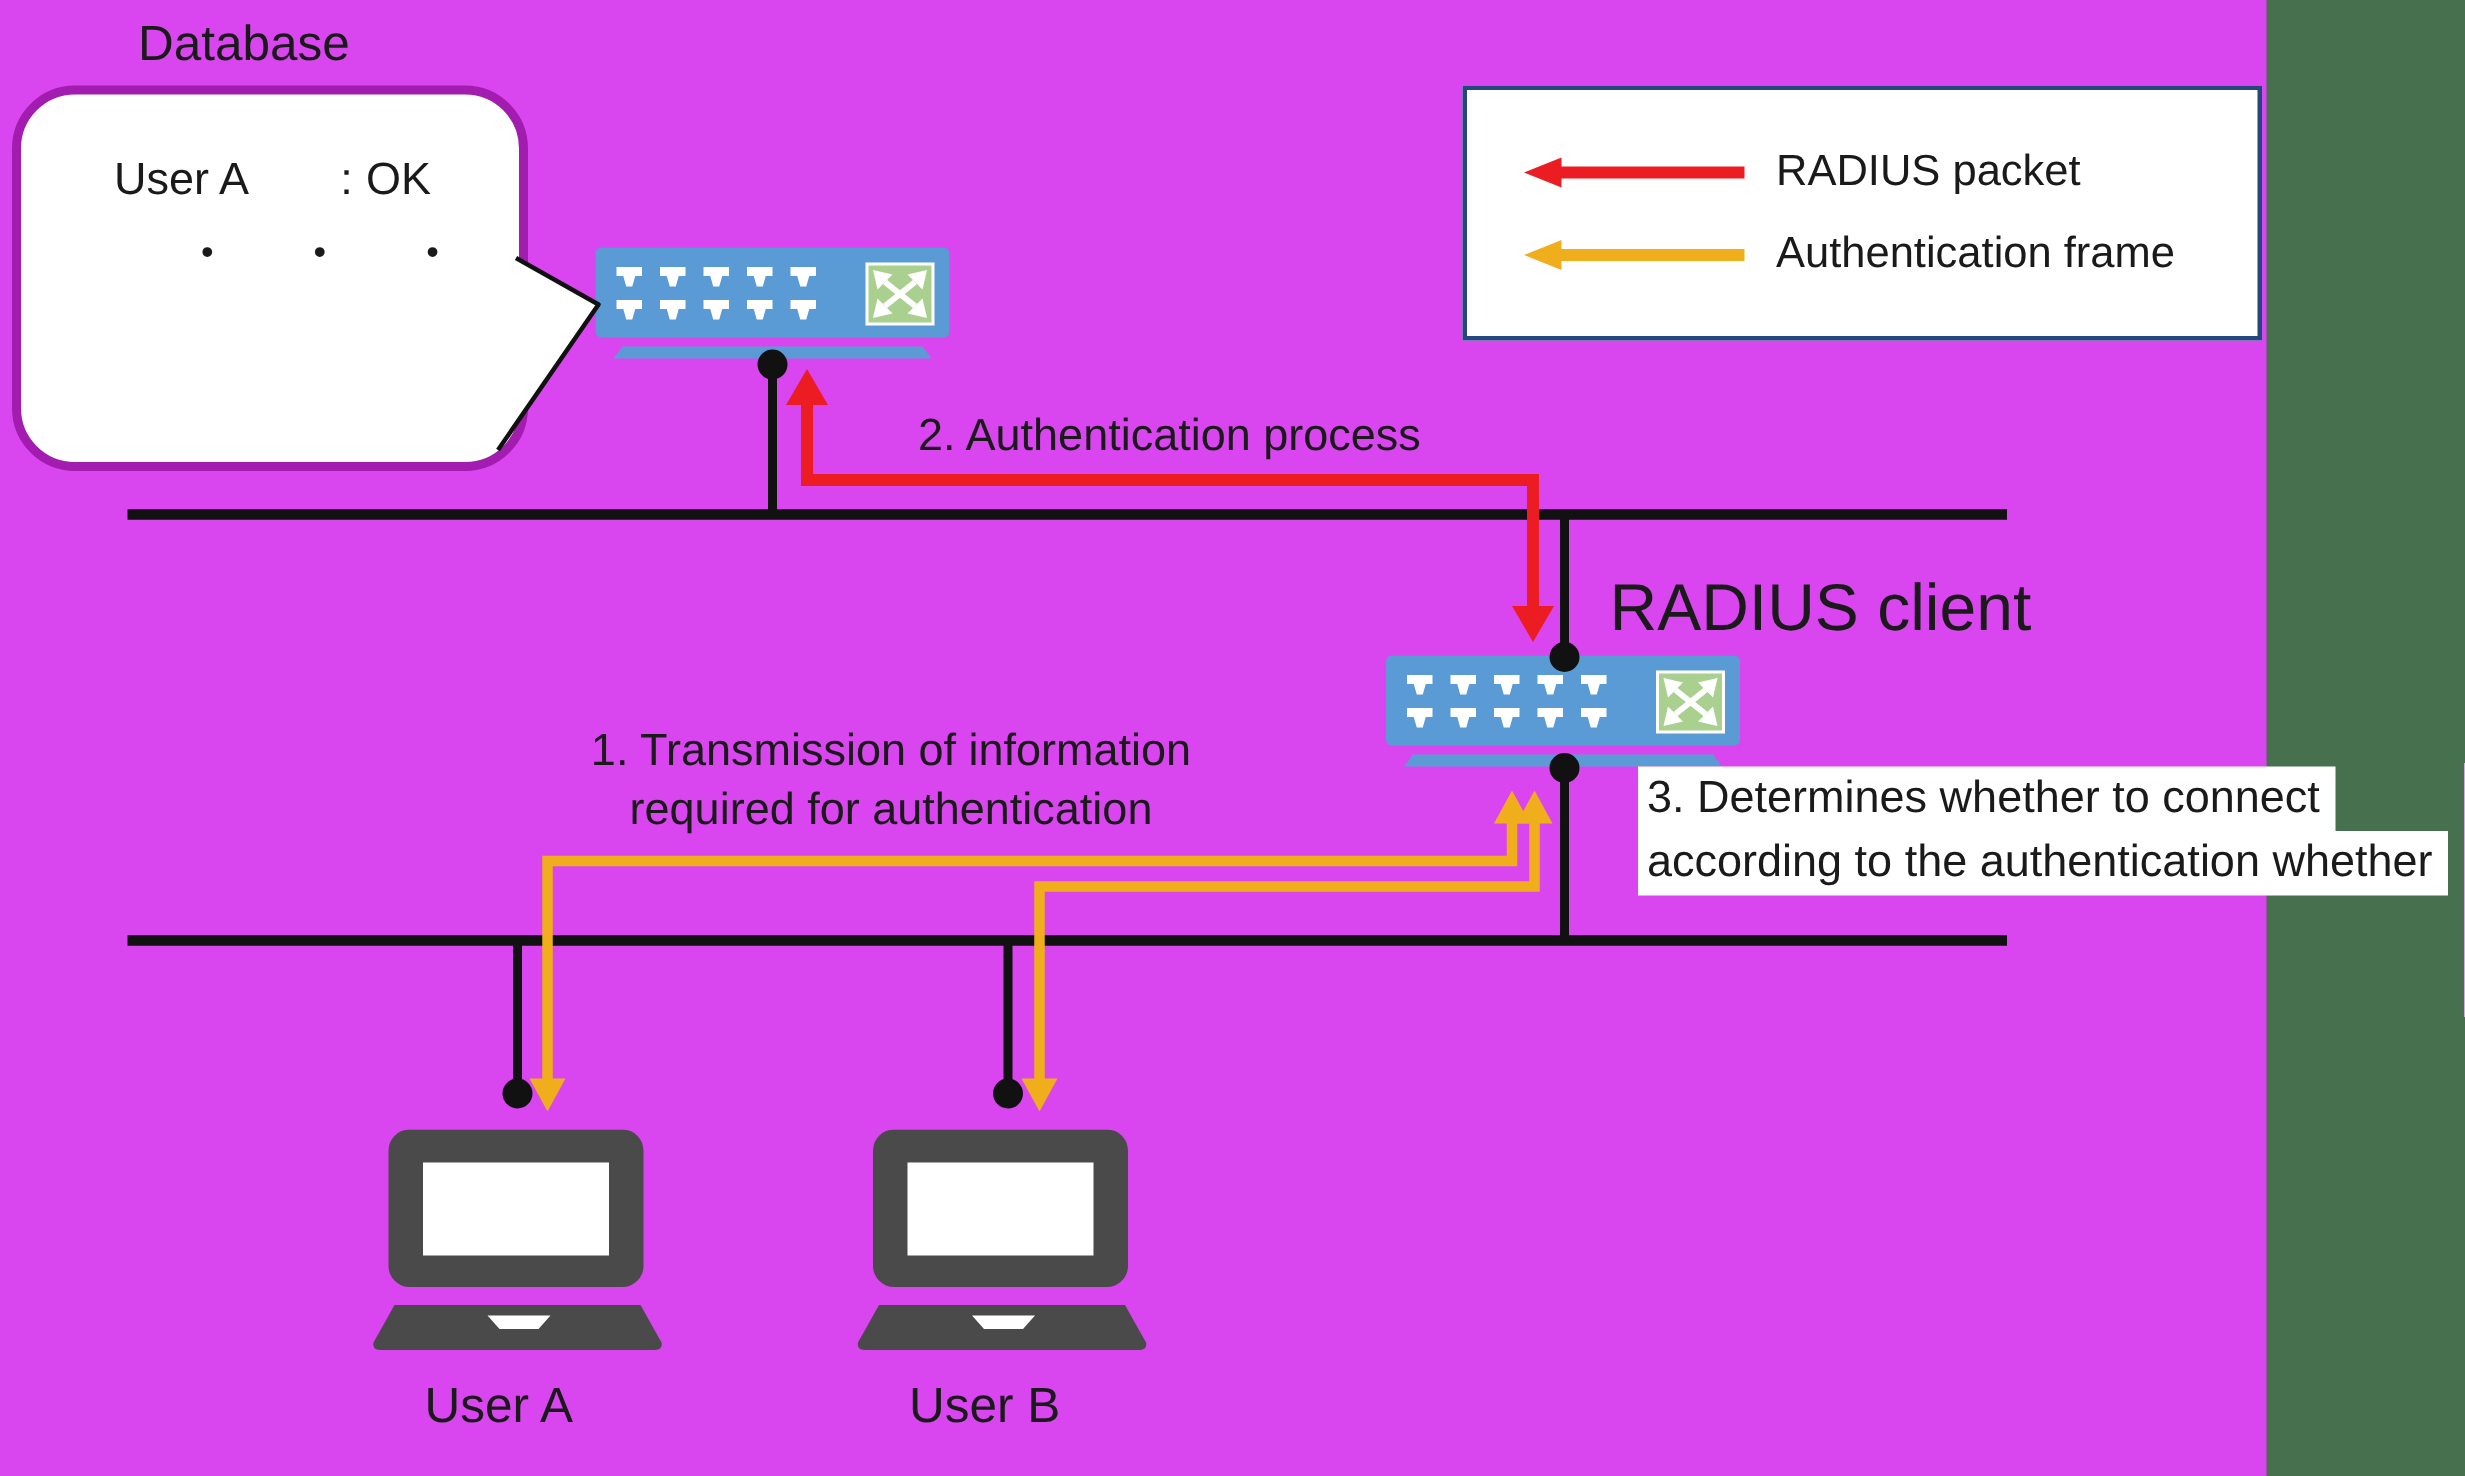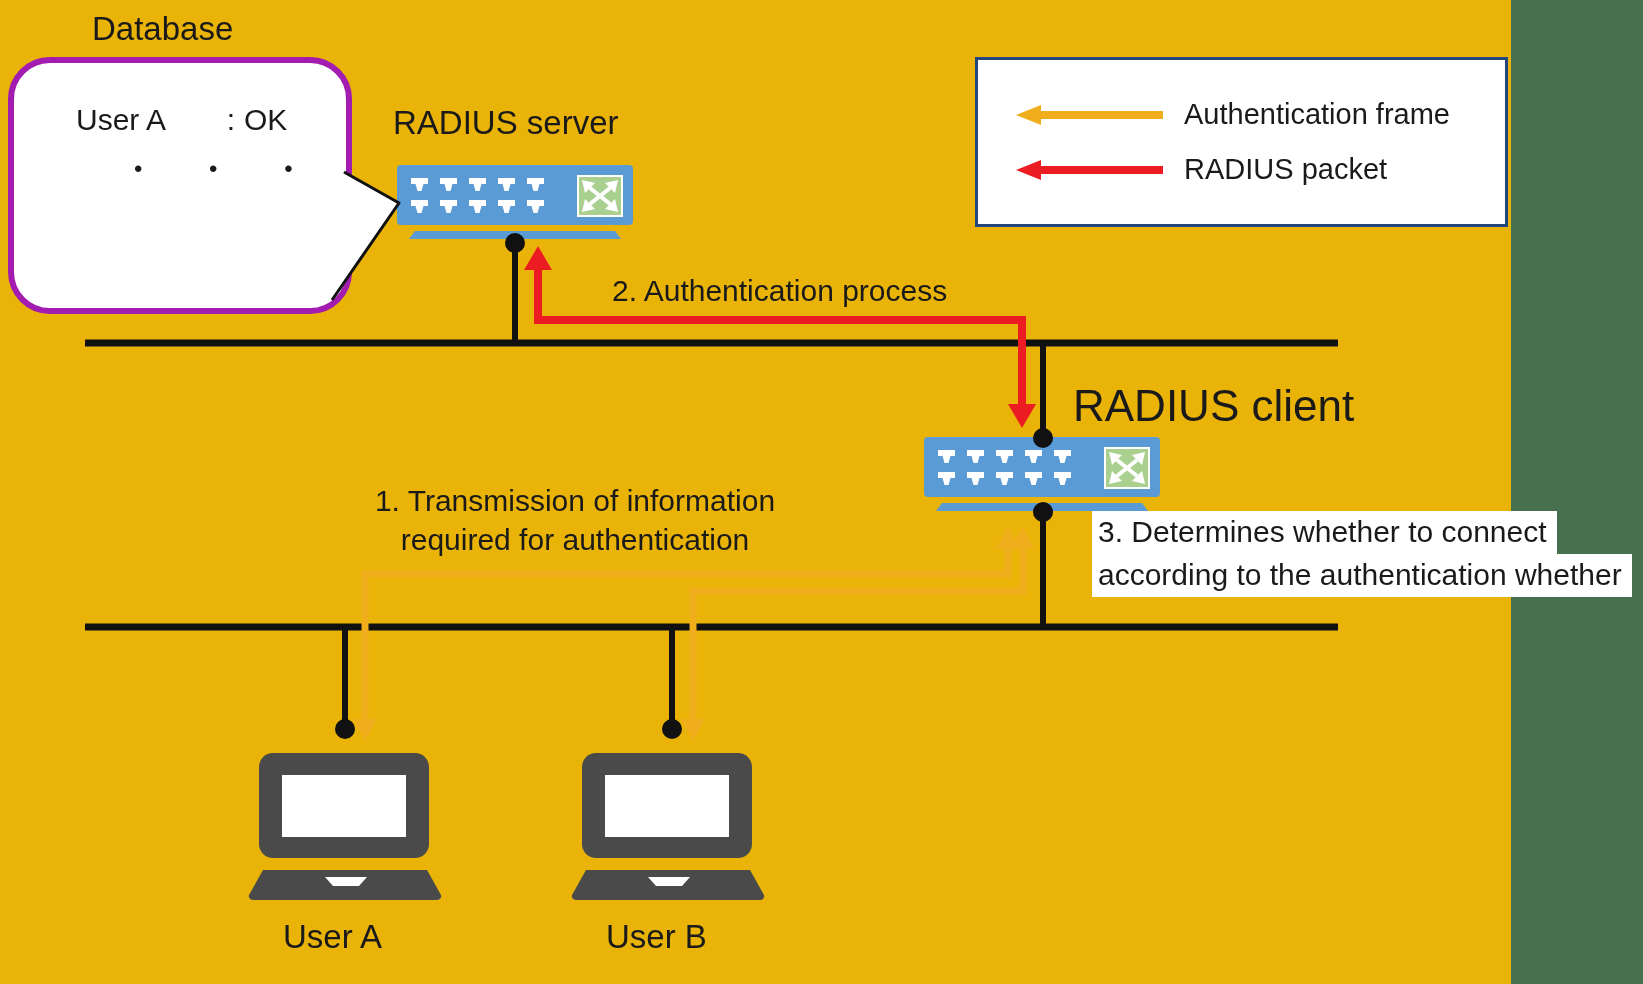--- a/index.html
+++ b/index.html
@@ -1,17 +1,17 @@
 <!DOCTYPE html>
 <html><head>
 <meta charset="utf-8">
 <style>
   html,body{margin:0;padding:0;background:#fff;}
   #stage{
-    position:relative;width:1643px;height:984px;background:#eab308;overflow:hidden;
+    position:relative;width:1643px;height:984px;background:#d946ef;overflow:hidden;
     font-family:"Liberation Sans", sans-serif;color:#1a1a1a;
   }
   .abs{position:absolute;}
   
   #sidebar{left:1511px;top:0;width:132px;height:984px;background:#47714E;}
   
   #bubble{left:8px;top:57px;width:332px;height:245px;background:#fff;border:6px solid #a21caf;border-radius:42px;}
   #bubble-content{position:absolute;left:62px;top:33px;font-size:30px;line-height:47px;white-space:nowrap;}
   .db-row .db-name{display:inline-block;width:142px;}
   .db-row .db-colon{display:inline-block;width:26px;text-align:center;}
@@ -20,21 +20,21 @@
   
   #server-label{left:393px;top:104px;font-size:33px;}
   #client-label{left:1073px;top:381px;font-size:44px;}
   
   #legend{left:975px;top:57px;width:533px;height:170px;border:3px solid #24477E;background:#fff;box-sizing:border-box;
           display:flex;flex-direction:column;justify-content:center;gap:22px;}
   .legend-row{display:flex;align-items:center;padding-left:36px;}
   .legend-row svg{width:152px;height:22px;margin-right:18px;flex:0 0 auto;}
   .legend-label{font-size:29px;}
   
-  #step1{left:355px;top:481px;width:440px;text-align:center;font-size:30px;line-height:39px;}
+  #step1{left:374px;top:481px;width:440px;text-align:center;font-size:30px;line-height:39px;}
   #step2{left:612px;top:274px;font-size:30px;white-space:nowrap;text-align:right;}
   #step3{left:1046px;top:511px;font-size:30px;line-height:39px;white-space:nowrap;}
   #step3 .hl{display:inline-block;background:#fff;padding:1px 10px 3px 6px;margin-left:46px;}
   
   .switch-icon{width:236px;height:78px;}
   #server-switch{left:397px;top:165px;}
   #client-switch{left:924px;top:437px;}
   .laptop-icon{width:196px;height:148px;}
   #laptop-a{left:247px;top:753px;}
   #laptop-b{left:570px;top:753px;}
@@ -51,37 +51,36 @@
   <div id="sidebar" class="abs"></div>
 
   <div id="database-title" class="abs">Database</div>
   <div id="bubble" class="abs">
     <div id="bubble-content">
       <div class="db-row"><span class="db-name">User A</span><span class="db-colon">:</span><span class="db-status">OK</span></div>
       <div id="db-ellipsis">• • •</div>
     </div>
   </div>
 
-  <div id="server-label" class="abs">RADIUS server</div>
   <div id="client-label" class="abs">RADIUS client</div>
 
   <div id="legend" class="abs">
+    <div class="legend-row">
+      <svg viewBox="0 0 152 22">
+        <polygon points="27,1 27,21 2,11" fill="#EB1C22"></polygon>
+        <rect x="25" y="7" width="124" height="8" fill="#EB1C22"></rect>
+      </svg>
+      <span class="legend-label">RADIUS packet</span>
+    </div>
     <div class="legend-row">
       <svg viewBox="0 0 152 22">
         <polygon points="27,1 27,21 2,11" fill="#F0AE1C"></polygon>
         <rect x="25" y="7" width="124" height="8" fill="#F0AE1C"></rect>
       </svg>
       <span class="legend-label">Authentication frame</span>
-    </div>
-    <div class="legend-row">
-      <svg viewBox="0 0 152 22">
-        <polygon points="27,1 27,21 2,11" fill="#EB1C22"></polygon>
-        <rect x="25" y="7" width="124" height="8" fill="#EB1C22"></rect>
-      </svg>
-      <span class="legend-label">RADIUS packet</span>
     </div>
   </div>
 
   <svg id="server-switch" class="abs switch-icon" viewBox="0 0 236 78">
     <polygon points="18,66 218,66 224,74 12,74" fill="#5B9BD5"></polygon>
     <rect x="0" y="0" width="236" height="60" rx="4" fill="#5B9BD5"></rect>
     <g fill="#ffffff">
       <path transform="translate(14,13)" d="M0 0h17v6h-4.5l-2 7h-4l-2-7H0z"></path>
       <path transform="translate(43,13)" d="M0 0h17v6h-4.5l-2 7h-4l-2-7H0z"></path>
       <path transform="translate(72,13)" d="M0 0h17v6h-4.5l-2 7h-4l-2-7H0z"></path>

